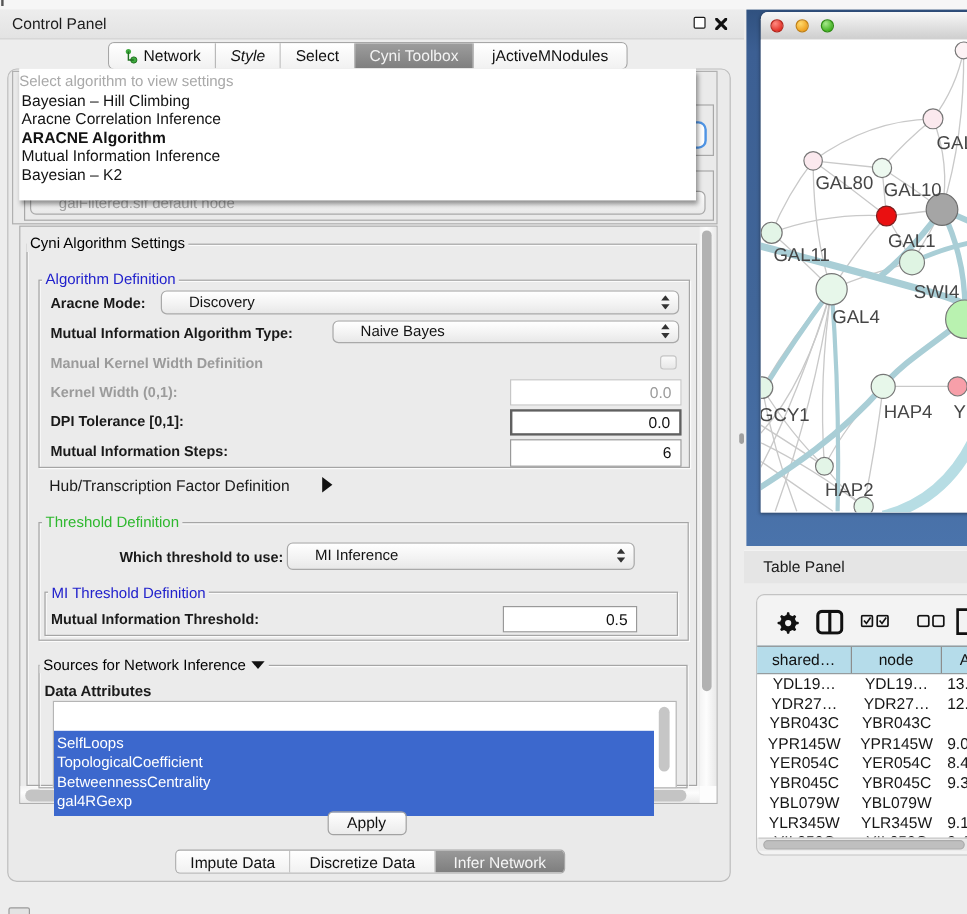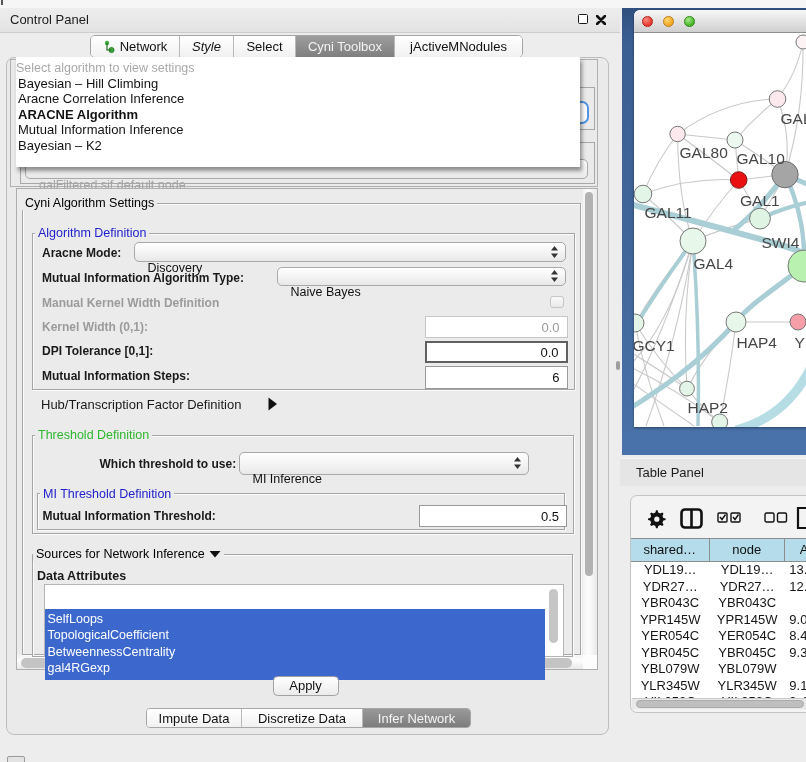--- a/index.html
+++ b/index.html
@@ -36,21 +36,21 @@
 .grplabel { position:absolute; background:#ebebeb; padding:0 3px; font-size:12.5px; }
 .bold { font-weight:bold; }
 .lblue { color:#2121cc; }
 .lgreen { color:#2eb82e; }
 .gray { color:#9b9b9b; }
 .lab.gray { color:#9b9b9b; }
 .lab { position:absolute; font-size:12px; font-weight:bold; color:#1a1a1a; }
 
 .combo { position:absolute; background:linear-gradient(#ffffff,#f2f2f2 60%,#e8e8e8); border:1px solid #a9a9a9;
   border-radius:5px; font-size:12.5px; color:#111; }
-.combo .ctext { position:absolute; left:13px; top:50%; transform:translateY(-50%); white-space:nowrap;margin-top:16px; }
+.combo .ctext { position:absolute; left:23px; top:50%; transform:translateY(-50%); white-space:nowrap; }
 .combo svg { position:absolute; right:6px; top:50%; transform:translateY(-50%); }
 .tfield { position:absolute; background:#fff; border:1px solid #999; font-size:13px; color:#111;
   text-align:right; }
 .tfield span { position:absolute; right:7px; top:50%; transform:translateY(-50%); }
 
 #attrlist { left:43.5px; top:584px; width:520px; height:72.5px; background:#fff; border:1px solid #b5b5b5; overflow:hidden; }
 #attrblue { left:44.5px; top:585px; width:500px; height:70.5px; background:#3c68cd; color:#fff; font-size:12.5px;
   line-height:16.3px; padding:2px 0 0 3px;margin-top:24px; }
 #listthumb { left:549px; top:589px; width:9px; height:54px; background:#c6c6c6; border-radius:4.5px; }
 
@@ -191,21 +191,21 @@
     <span class="ctext">MI Inference</span>
     <svg width="9" height="12" viewBox="0 0 9 12">
         <path d="M4.5 0 L8 4.4 L1 4.4 Z" fill="#333"></path>
         <path d="M4.5 12 L8 7.6 L1 7.6 Z" fill="#333"></path>
       </svg>
   </div>
 
   <div class="grp" style="left:37px; top:493px; width:527.5px; height:36.5px;"></div>
   <div class="grplabel lblue" style="left:40px; top:487px;">MI Threshold Definition</div>
   <div class="lab" style="left:42.5px; top:509px;">Mutual Information Threshold:</div>
-  <div class="tfield" style="left:419px; top:504.5px; width:148px; height:22px;">
+  <div class="tfield" style="left:419px; top:504.5px; width:112px; height:22px;">
       <span>0.5</span>
     </div>
 
   <div class="grp" style="left:32px; top:553.5px; width:540.5px; height:103px;"></div>
   <div class="grplabel" style="left:33px; top:547px;">Sources for Network Inference <svg width="12" height="8" viewBox="0 0 12 8" style="margin-left:1px;">
         <path d="M0.5 1 L11.5 1 L6 7.5 Z" fill="#111"></path>
       </svg></div>
   <div class="lab" style="left:37px; top:569px; font-size:12.5px;">Data Attributes</div>
 
   <div class="abs" id="attrlist"></div>

